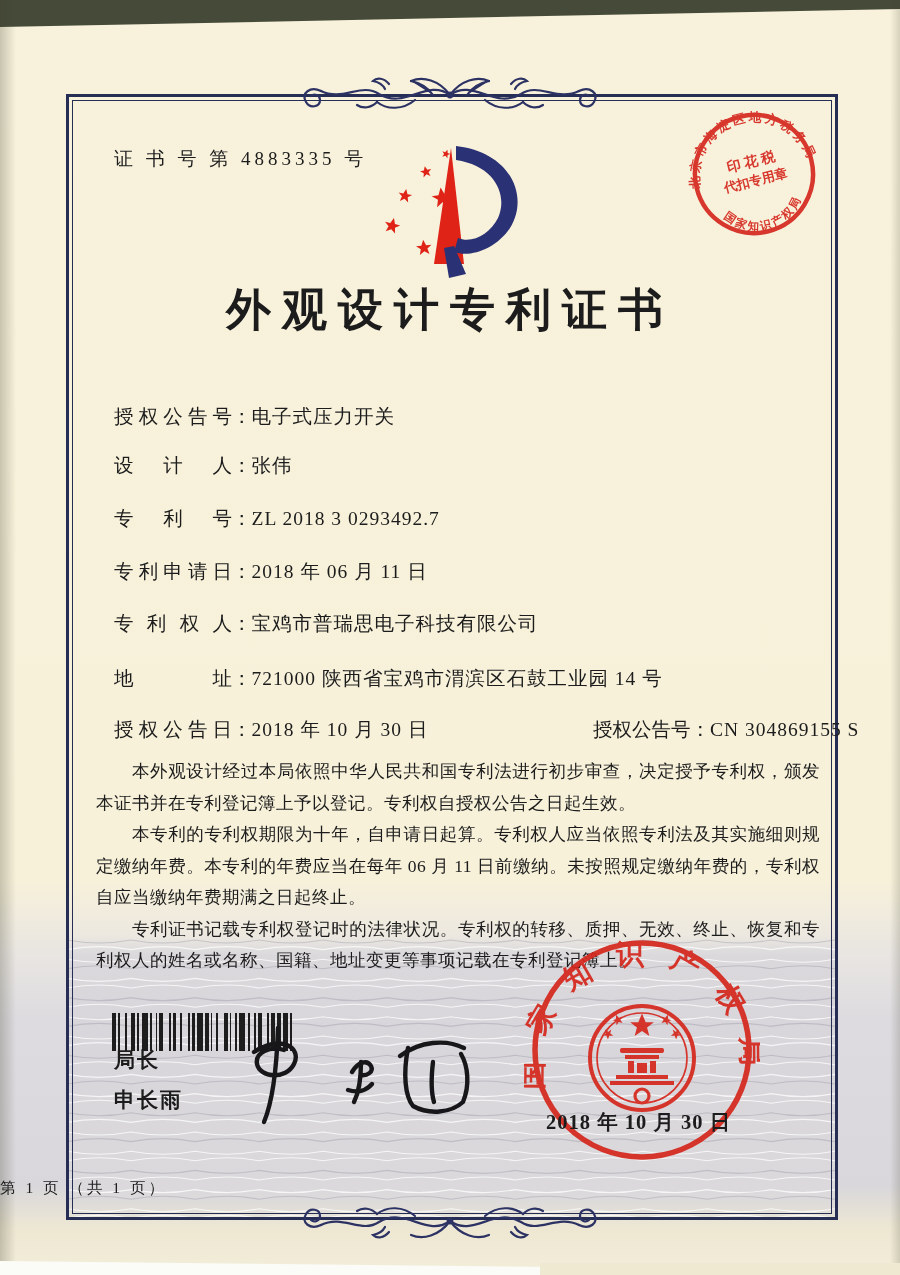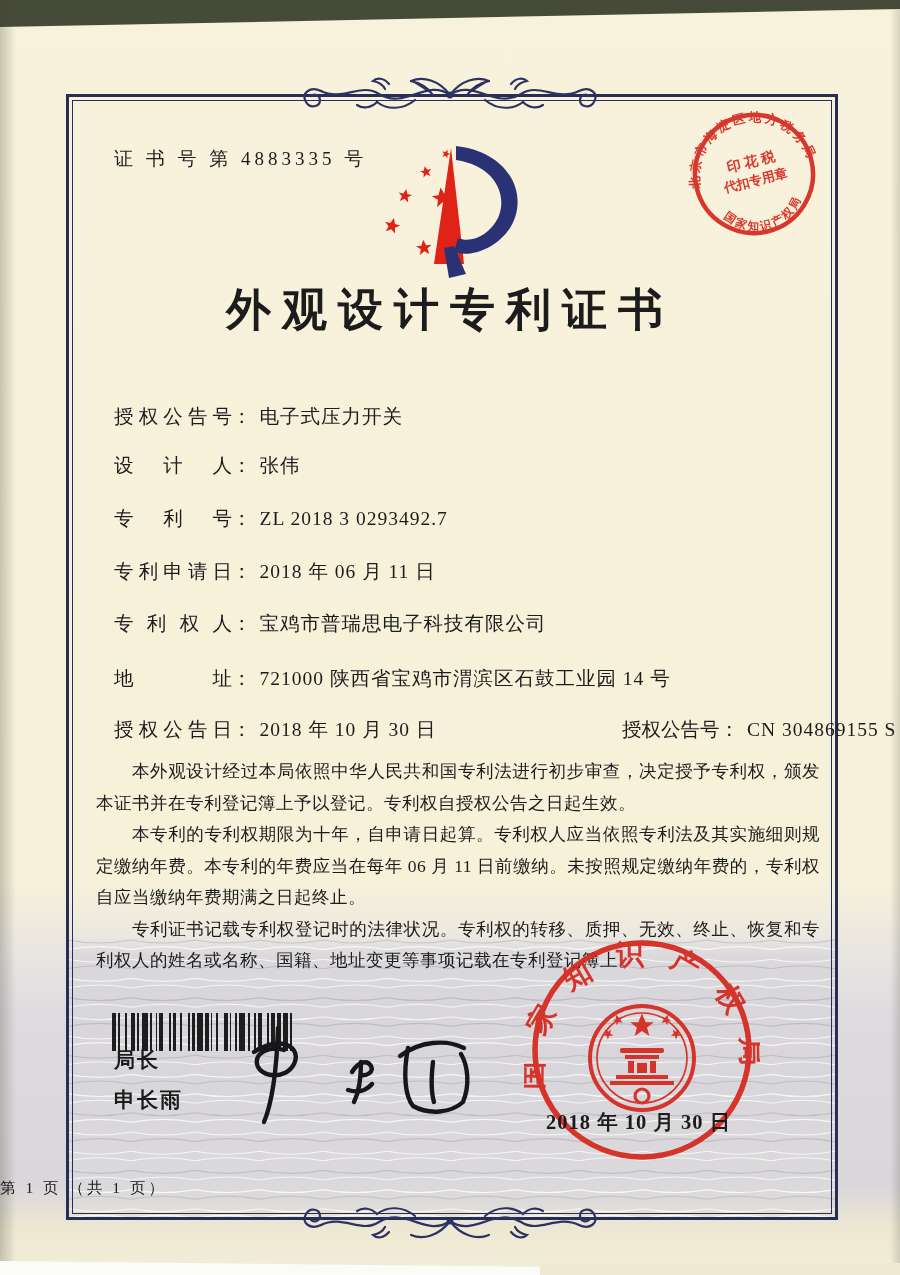--- a/index.html
+++ b/index.html
@@ -25,22 +25,22 @@
   .frame-inner{position:absolute;inset:3px;border:1.5px solid #272e55;}
   .ornament{position:absolute;left:285px;width:330px;height:50px;}
   .ornament.top{top:70px;}
   .ornament.bottom{top:1196px;transform:scaleY(-1);}
   
   .cert-no{position:absolute;left:114px;top:146px;font-size:19px;letter-spacing:4px;}
   .title{position:absolute;left:0;right:0;top:280px;text-align:center;font-size:45px;font-weight:bold;letter-spacing:11px;}
   .row{position:absolute;left:114px;font-size:19.5px;white-space:nowrap;}
   .flabel{display:inline-block;width:118px;text-align:justify;text-align-last:justify;vertical-align:top;}
   .colon{display:inline-block;}
-  .fvalue{display:inline-block;margin-left:8px;letter-spacing:1px;}
-  .grant-right{position:absolute;left:508px;top:0;white-space:nowrap;}
+  .fvalue{display:inline-block;letter-spacing:1px;}
+  .grant-right{position:absolute;left:479px;top:0;white-space:nowrap;}
   .paras{position:absolute;left:96px;top:756px;width:724px;font-size:17.5px;line-height:31.5px;text-align:justify;letter-spacing:.5px;}
   .paras p{margin:0;text-indent:36px;}
   .barcode{position:absolute;left:112px;top:1013px;width:230px;height:38px;display:flex;align-items:stretch;}
   .barcode div{height:100%;}
   .director{position:absolute;left:114px;font-family:Liberation Mono, monospace;font-weight:600;font-size:21px;letter-spacing:2px;}
   .director.t1{top:1046px;}
   .director.t2{top:1086px;}
   .sig{position:absolute;left:232px;top:1018px;}
   .seal{position:absolute;left:524px;top:936px;}
   .tax-stamp{position:absolute;left:686px;top:106px;transform:rotate(-14deg);}

